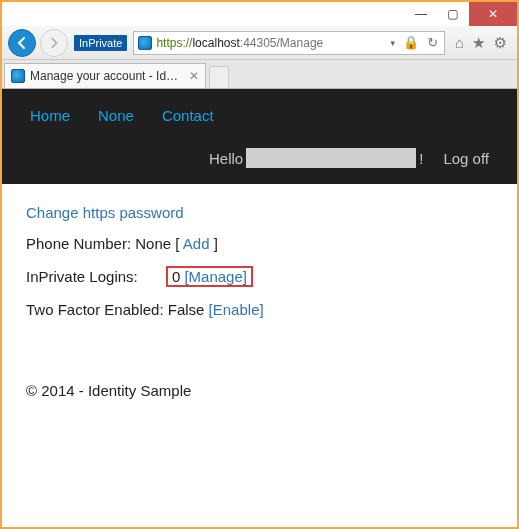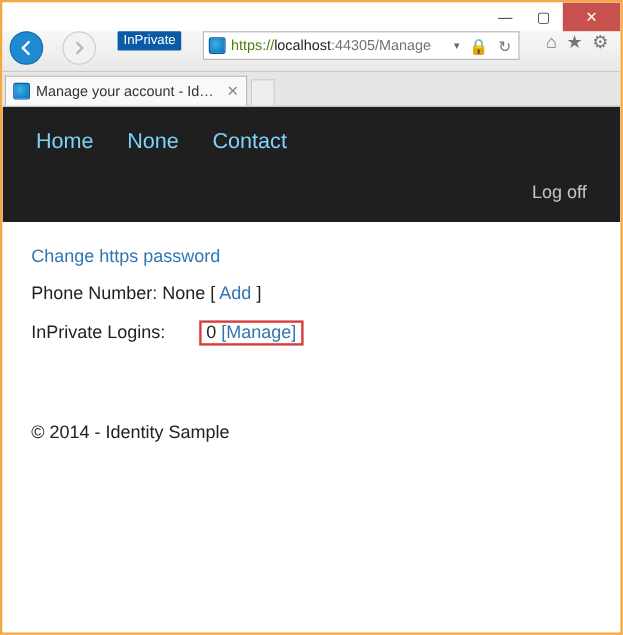--- a/index.html
+++ b/index.html
@@ -4,21 +4,21 @@
   <style>
     * { margin: 0; padding: 0; box-sizing: border-box; }
     body { font-family: "Segoe UI", Arial, sans-serif; font-size: 13px; background: #fff; width: 519px; height: 529px; overflow: hidden; border: 2px solid #f7a83c; }
     
     
     .titlebar { height: 24px; background: #fff; display: flex; justify-content: flex-end; align-items: stretch; }
     .winbtn { width: 32px; display: flex; align-items: center; justify-content: center; font-size: 12px; color: #333; }
     .winbtn.close { background: #c8504d; color: #fff; width: 48px; }
     
     
-    .ie-navbar { height: 34px; background: linear-gradient(#f7f7f7,#e9e9e9); display: flex; align-items: flex-start; padding: 0 6px; gap: 16px; border-bottom: 1px solid #c9c9c9; }
+    .ie-navbar { height: 34px; background: linear-gradient(#f7f7f7,#e9e9e9); display: flex; align-items: center; padding: 0 6px; gap: 4px; border-bottom: 1px solid #c9c9c9; }
     .navcircle { width: 28px; height: 28px; border-radius: 50%; display: flex; align-items: center; justify-content: center; font-size: 16px; }
     .navcircle.back { background: #1e8bd0; color: #fff; border: 1px solid #156fa7; }
     .navcircle.fwd { background: #f2f2f2; color: #b0b0b0; border: 1px solid #cfcfcf; }
     .inprivate { background: #0b5aa5; color: #fff; font-size: 11px; padding: 2px 5px; border-radius: 1px; margin-left: 2px; margin-right: 2px; }
     .urlbar { flex: 1; height: 24px; background: #fff; border: 1px solid #b8b8b8; display: flex; align-items: center; padding: 0 4px; gap: 4px; }
     .urlbar .e-icon { width: 14px; height: 14px; display: inline-block; border-radius: 2px; background: radial-gradient(circle at 40% 40%,#3ab2ef,#0b6eb0); border:1px solid #0b5aa5;}
     .urltext .proto { color: #4d7c0f; }
     .urltext .host { color: #222; }
     .urltext .path { color: #737373; }
     .urlbar .sm-icon { color: #777; font-size: 13px; padding: 0 2px; }
@@ -33,21 +33,21 @@
     .tab .close { color: #888; font-size: 12px; margin-left: 4px; }
     .tab-new { width: 20px; height: 22px; background: #eee; border: 1px solid #ccc; border-bottom: none; margin-left: 3px; }
     
     
     .viewport { height: calc(529px - 24px - 34px - 29px - 4px); overflow: hidden; background: #fff; }
     .page { padding: 0; }
     
     
     .site-nav { background: #1f1f1f; color: #c5c5c5; padding: 18px 28px 16px; }
     .site-nav .row1 { display: flex; gap: 28px; }
-    .site-nav .row1 a { color: #7dd3fc; font-size: 18px; text-align: right; }
+    .site-nav .row1 a { color: #0ea5e9; font-size: 15px; text-align: right; }
     .site-nav .row2 { display: flex; justify-content: flex-end; align-items: center; gap: 20px; margin-top: 24px; font-size: 15px; color: #c5c5c5; }
     .site-nav .row2 .hello-wrap { display: flex; align-items: center; gap: 3px; }
     .site-nav .row2 .redact { display: inline-block; width: 170px; height: 20px; background: #cfcfcf; }
     
     
     .content { padding: 20px 24px; font-size: 15px; color: #222; }
     .content p { margin-bottom: 14px; }
     .content a { color: #3276b1; text-decoration: none; }
     .highlight-box { border: 2px solid #d93c3c; padding: 0 4px; display: inline-block; margin-left: 24px; }
     .footer { padding: 0 24px 24px; font-size: 15px; color: #222; margin-top: 30px; }
@@ -101,20 +101,25 @@
 <div class="viewport">
   <div class="page">
 
     <div class="site-nav">
       <div class="row1">
         <a>Home</a>
         <a>None</a>
         <a>Contact</a>
       </div>
       <div class="row2">
+        <span class="hello-wrap">
+          <span>Hello</span>
+          <span class="redact"></span>
+            <span>!</span>
+        </span>
         <a>Log off</a>
       </div>
     </div>
 
     <div class="content">
       <p><a>Change https password</a></p>
 
       <p>
         <span>Phone Number:</span>
         <span>None</span>
@@ -122,20 +127,25 @@
       </p>
 
       <p>
         <span>InPrivate Logins:</span>
         <span class="highlight-box">
           <span>0</span>
           <a>[Manage]</a>
         </span>
       </p>
 
+      <p>
+        <span>Two Factor Enabled:</span>
+        <span>False</span>
+        <a>[Enable]</a>
+      </p>
 
     </div>
 
     <div class="footer">
       <span>© 2014 - Identity Sample</span>
     </div>
 
   </div>
 </div>
 

